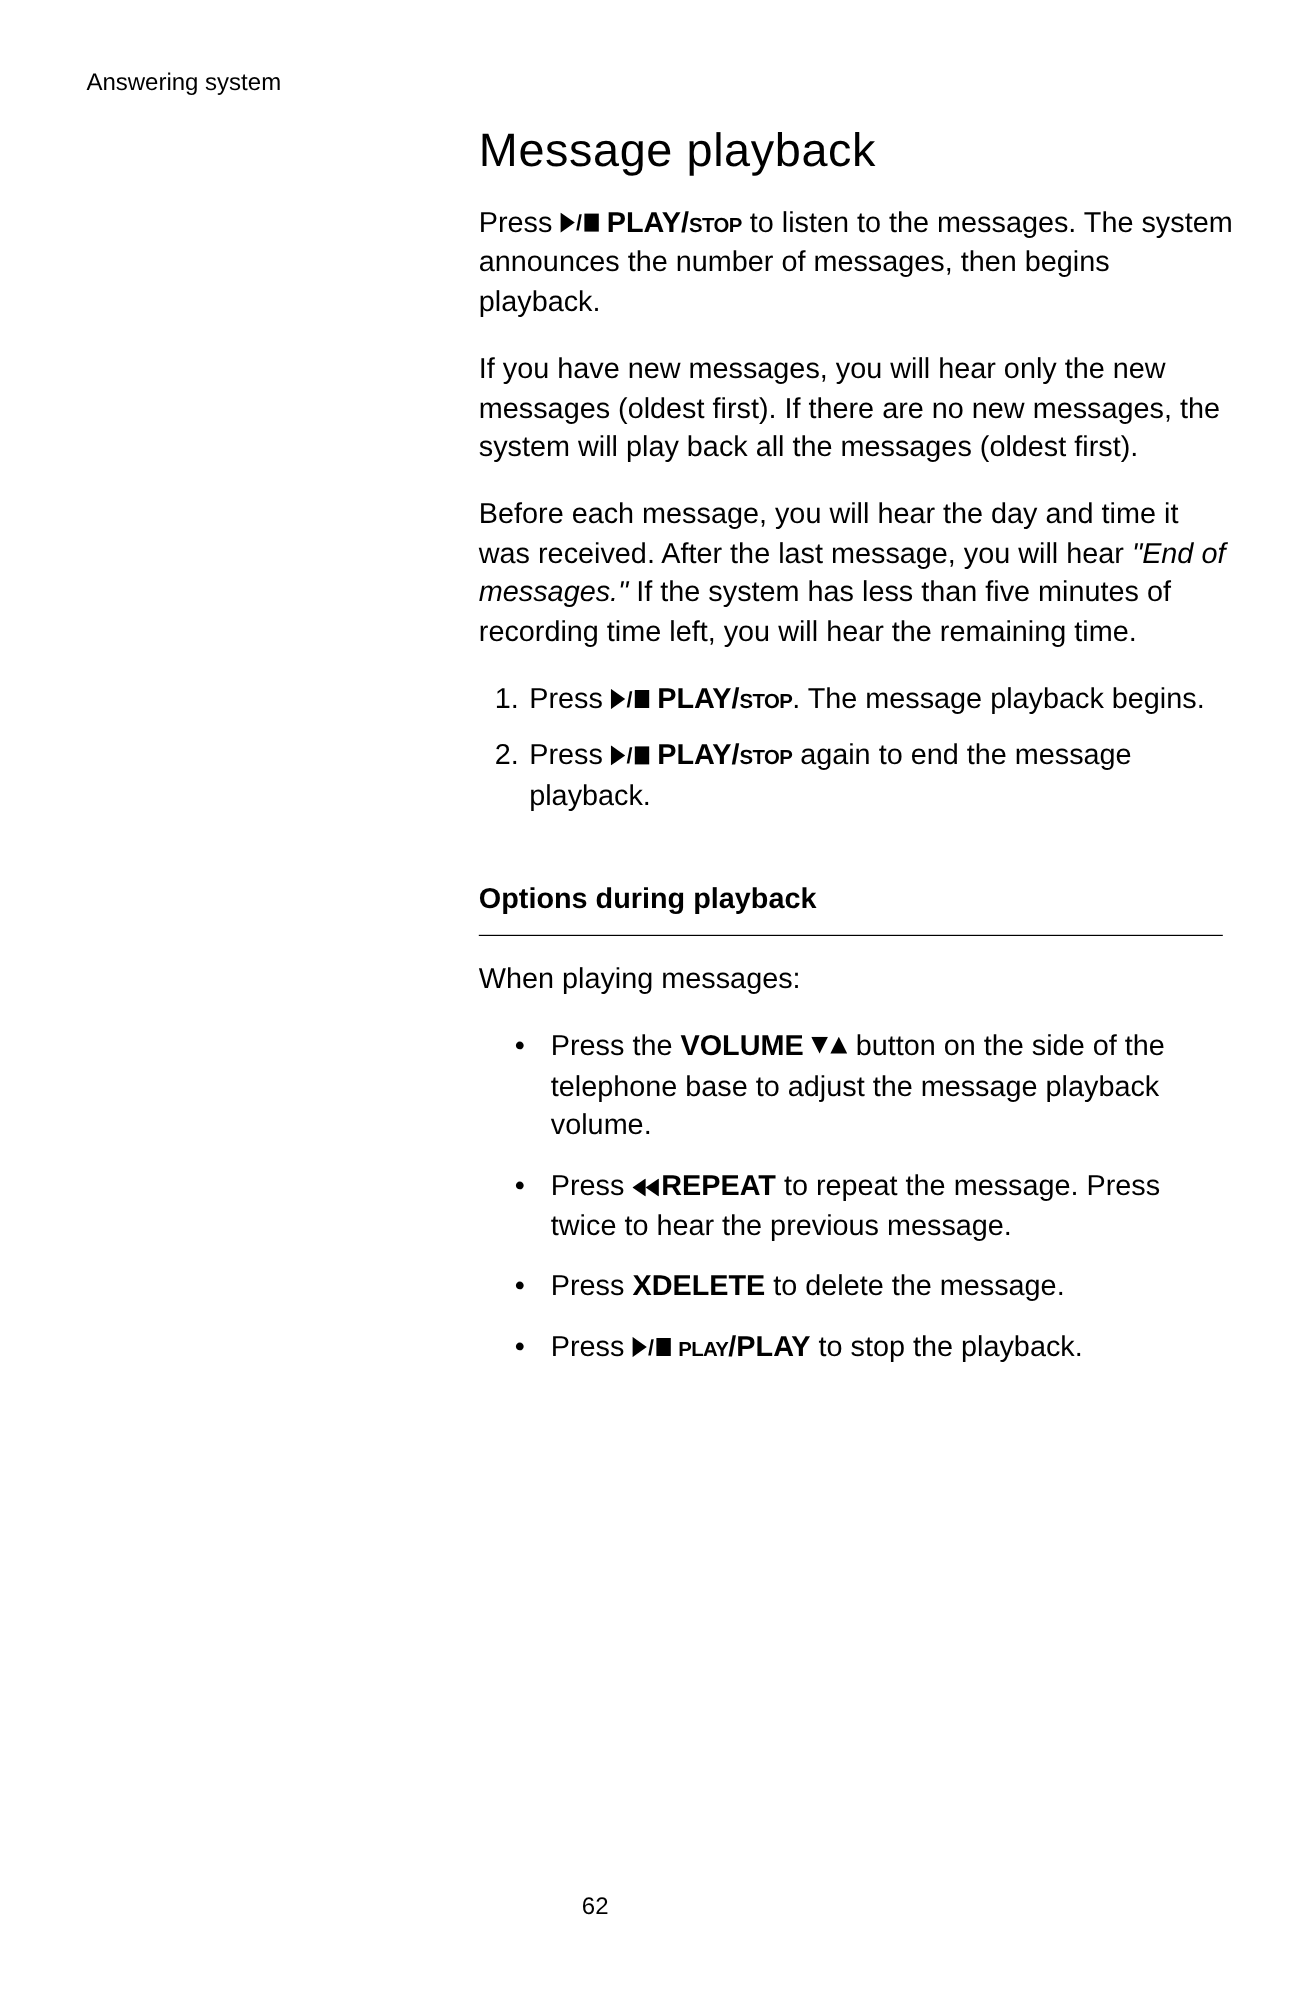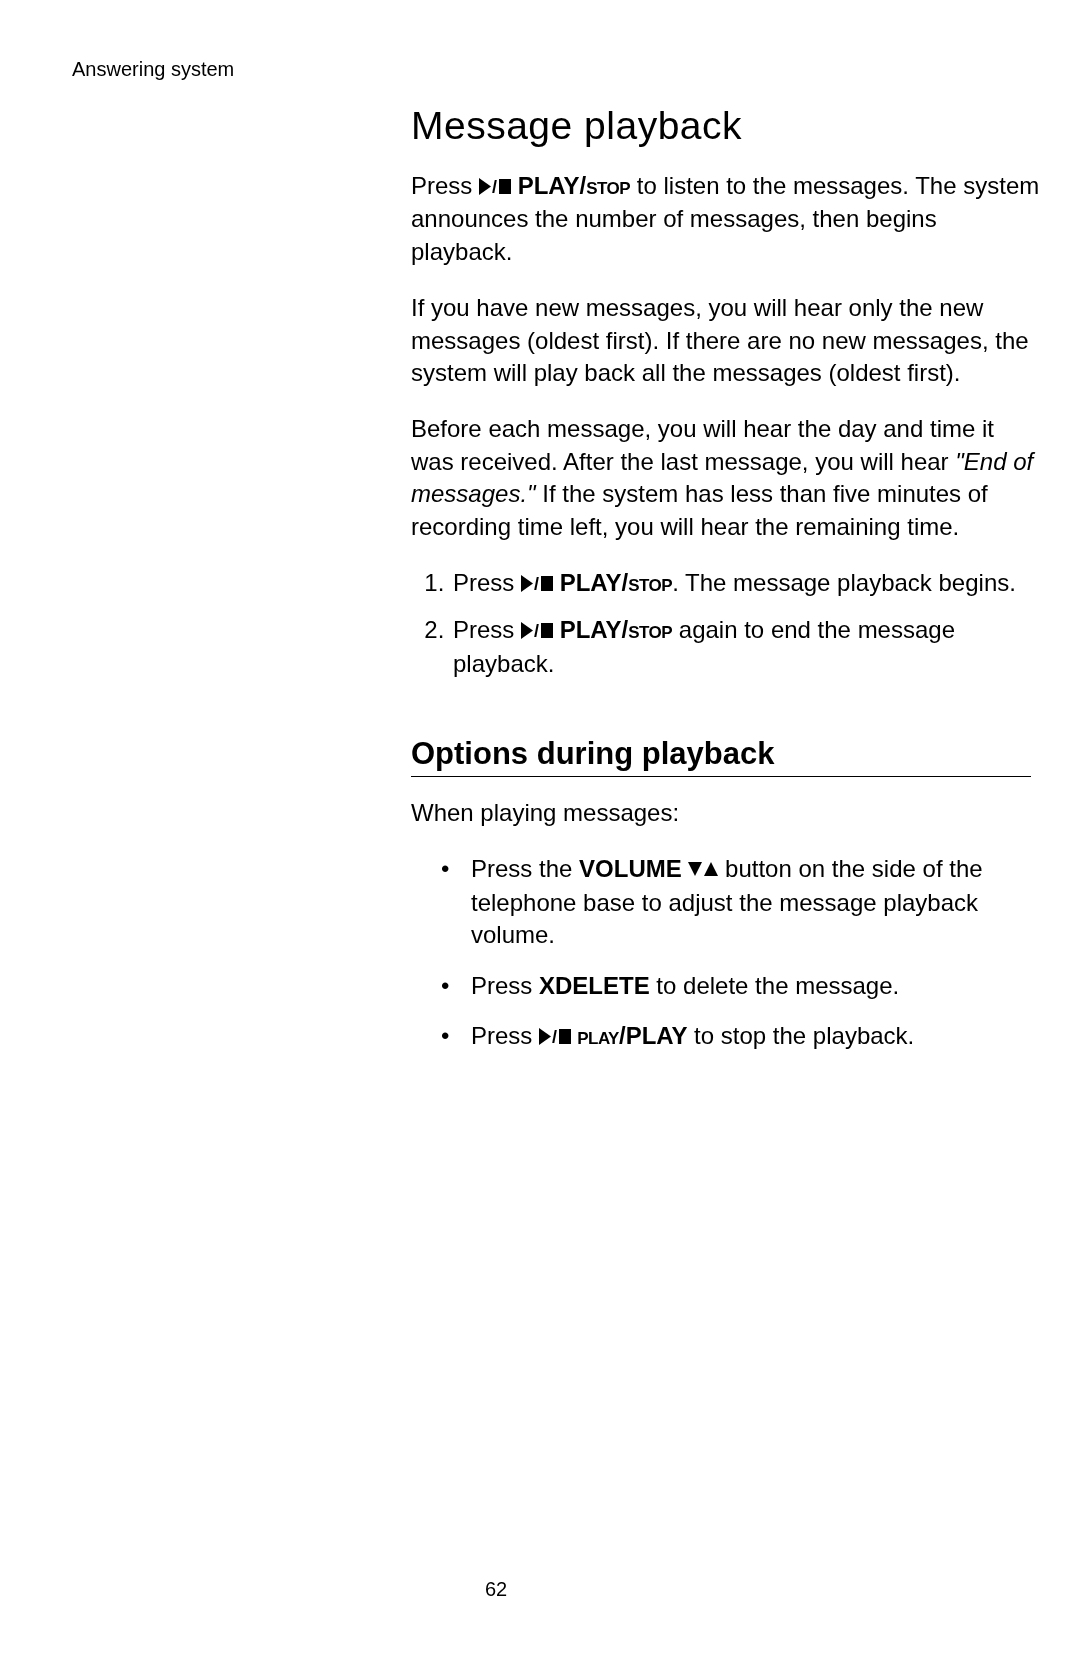--- a/index.html
+++ b/index.html
@@ -19,21 +19,21 @@
   }
   .header {
     position: absolute;
     top: 58px;
     left: 72px;
     font-size: 20px;
   }
   .content {
     position: absolute;
     top: 104px;
-    left: 411px;
+    left: 399px;
     width: 630px;
   }
   h1.title {
     font-weight: 400;
     font-size: 39px;
     margin: 0 0 22px 0;
     letter-spacing: 0.5px;
   }
   .para {
     font-size: 24px;
@@ -47,24 +47,24 @@
     font-size: 24px;
     line-height: 1.35;
     margin: 0 0 56px 0;
     padding-left: 40px;
   }
   ol.steps li {
     margin-bottom: 14px;
     padding-left: 2px;
   }
   .subheading {
-    font-size: 31px;
+    font-size: 24px;
     font-weight: 700;
     border-bottom: 1.5px solid #000;
-    padding-bottom: 4px;
+    padding-bottom: 15px;
     margin: 0 0 20px 0;
     width: 620px;
   }
   ul.bullets {
     font-size: 24px;
     line-height: 1.35;
     margin: 12px;
     padding-left: 40px;
     list-style: none;
   }
@@ -143,20 +143,26 @@
     <p class="para">When playing messages:</p>
 
     <ul class="bullets">
       <li>
         <span>Press the </span><span class="bold">VOLUME </span><span class="icon"><svg width="30" height="16" viewBox="0 0 30 16">
             <polygon points="0,0 14,0 7,14" fill="#000"></polygon>
             <polygon points="16,14 30,14 23,0" fill="#000"></polygon>
           </svg></span><span> button on the side of the telephone base to adjust the message playback volume.</span>
       </li>
       <li>
+        <span>Press </span><span class="icon"><svg width="24" height="15" viewBox="0 0 24 15">
+            <polygon points="11,0 0,7.5 11,15" fill="#000"></polygon>
+            <polygon points="22,0 11,7.5 22,15" fill="#000"></polygon>
+          </svg></span><span class="bold">REPEAT</span><span> to repeat the message. Press twice to hear the previous message.</span>
+      </li>
+      <li>
         <span>Press </span><span class="bold">XDELETE</span><span> to delete the message.</span>
       </li>
       <li>
         <span>Press </span><span class="icon"><svg width="32" height="17" viewBox="0 0 32 17">
             <polygon points="0,0 12,8.5 0,17" fill="#000"></polygon>
             <text x="13" y="15" font-size="18" font-family="inherit" font-weight="700">/</text>
             <rect x="20" y="1" width="14" height="15" fill="#000"></rect>
           </svg></span><span class="bold small-caps"> play</span><span class="bold">/PLAY</span><span> to stop the playback.</span>
       </li>
     </ul>

